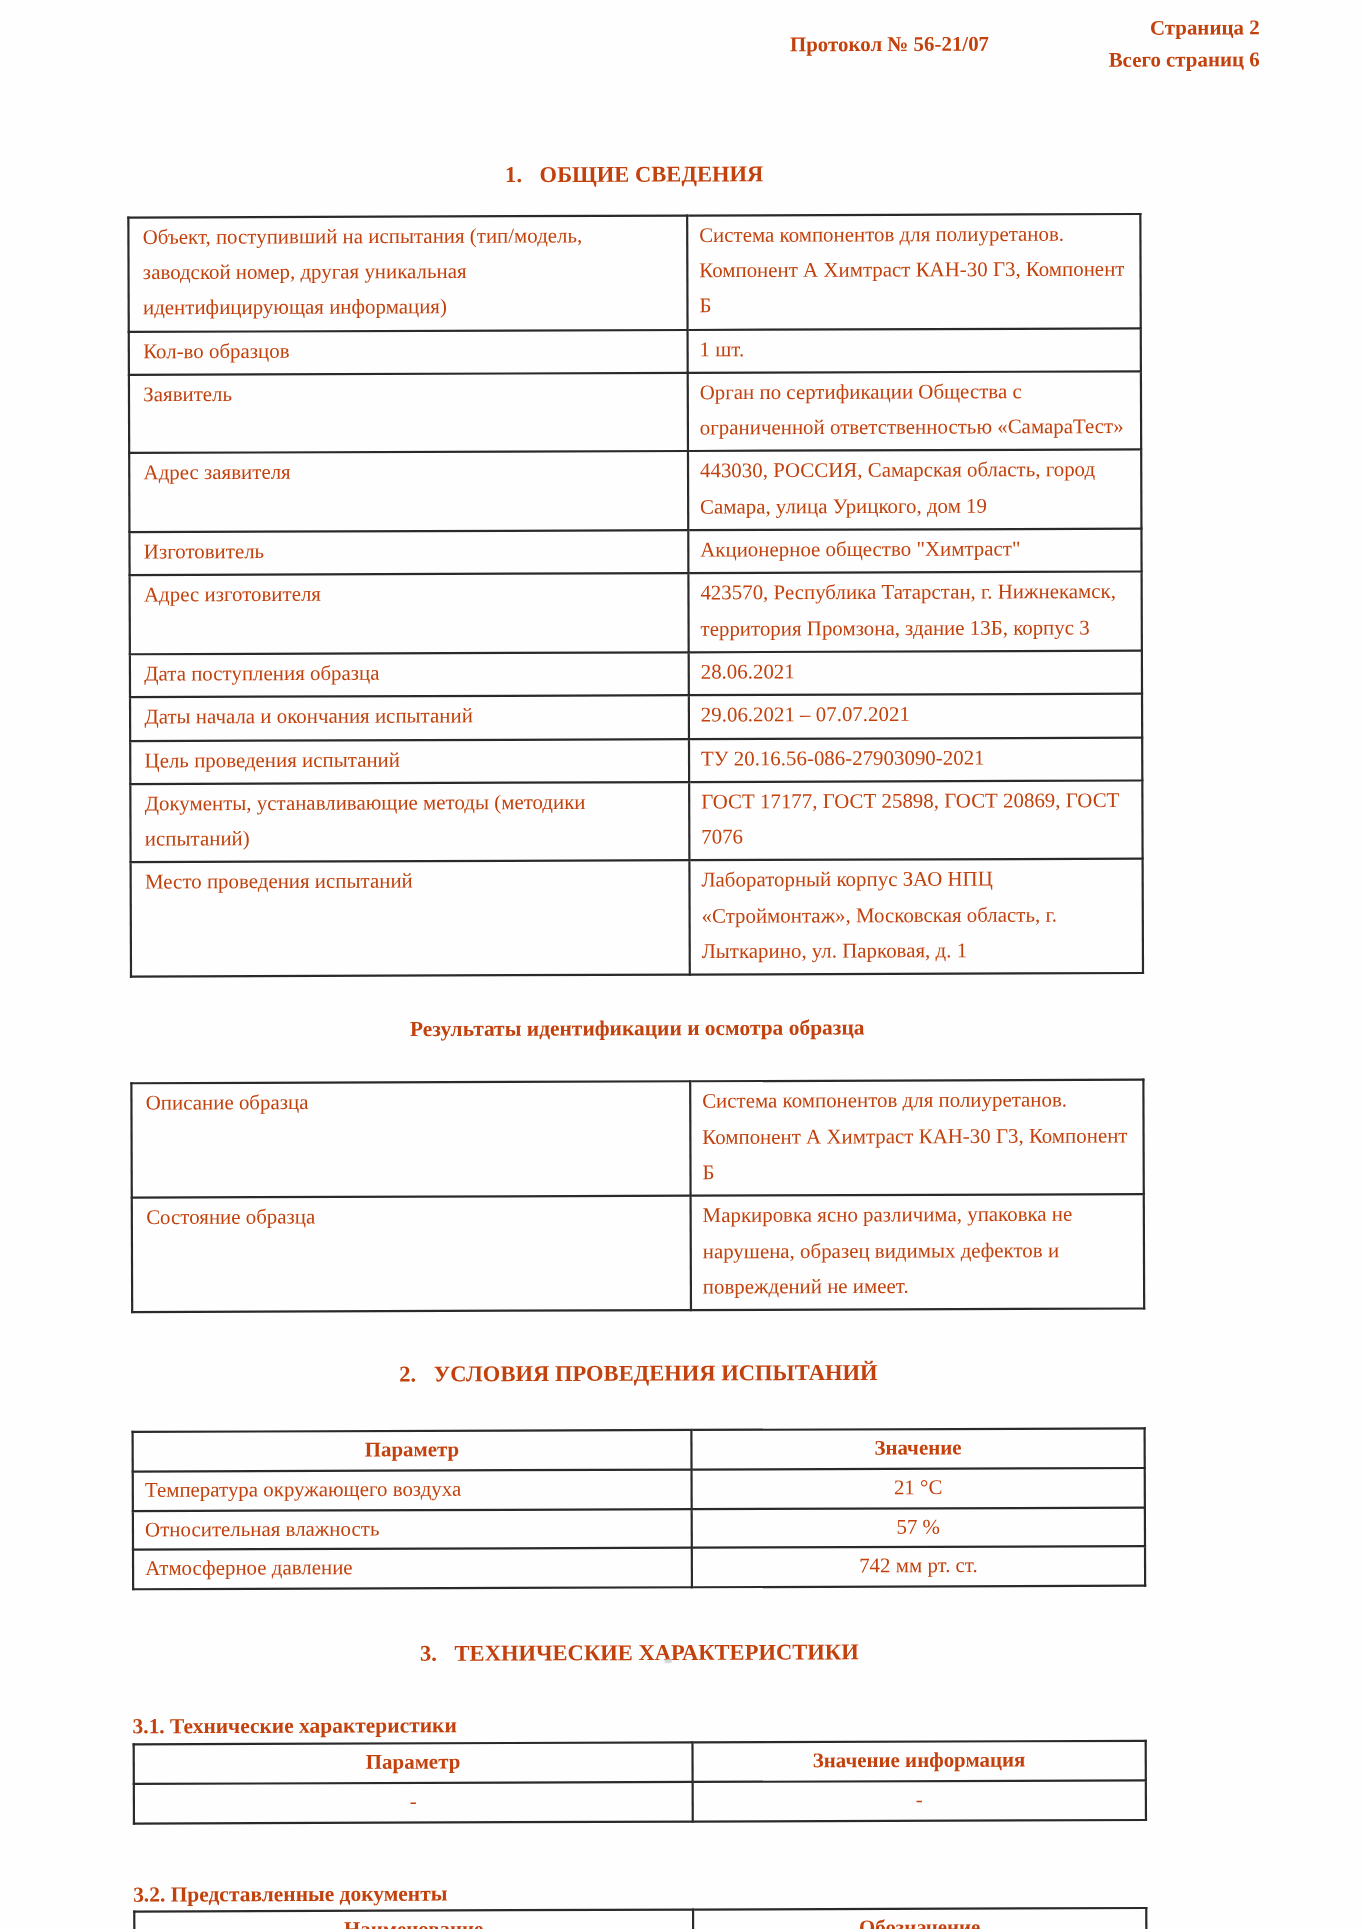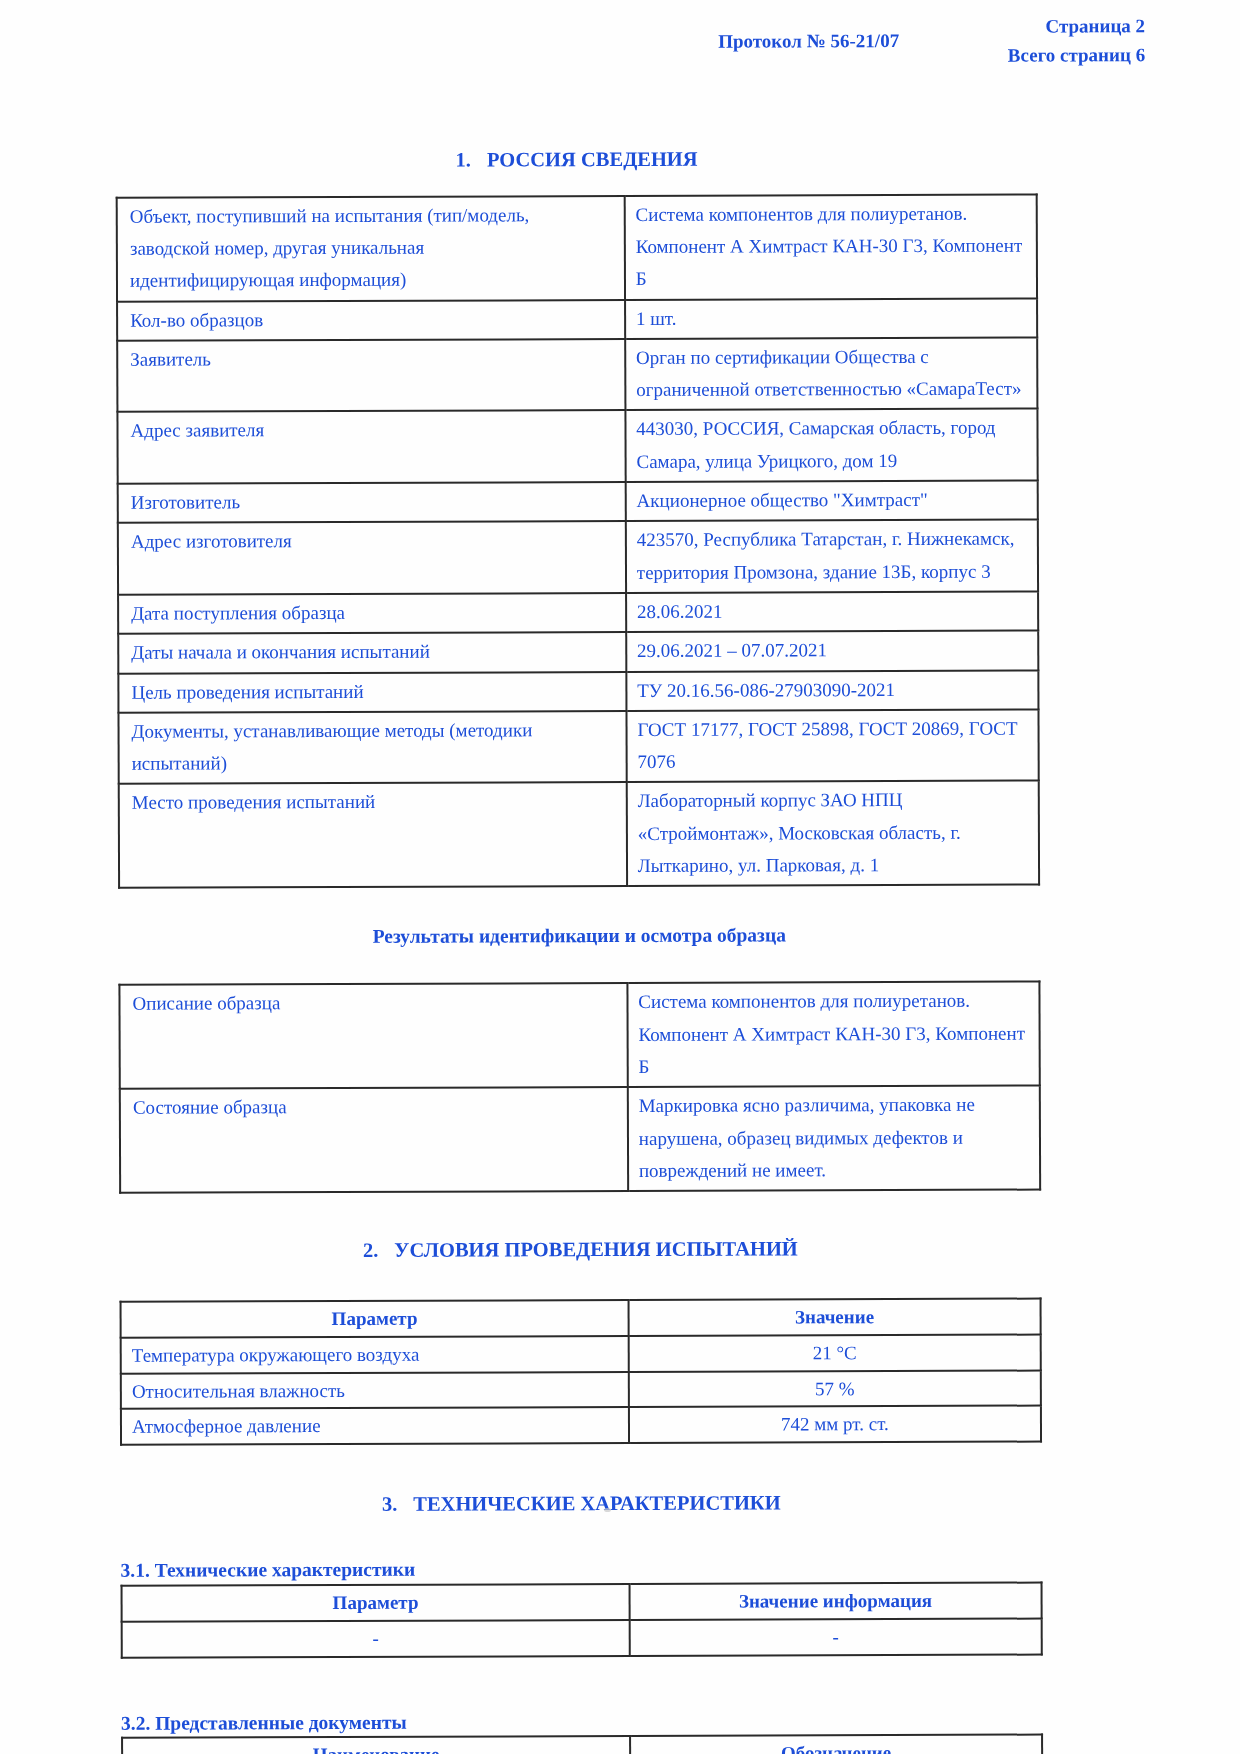--- a/index.html
+++ b/index.html
@@ -3,21 +3,21 @@
 <meta charset="utf-8">
 <title>Протокол № 56-21/07 — Страница 2</title>
 <style>
   html, body { margin: 0; padding: 0; background: #ffffff; }
   .sheet {
     position: relative;
     width: 1240px;
     height: 1754px;
     margin: 0 auto;
     background: #fefefe;
-    color: #1d4ed8;
+    color: #c2410c;
     font-family: "Liberation Serif", "DejaVu Serif", serif;
     font-size: 19px;
     line-height: 1.7;
     overflow: hidden;
   }
   .tilt { transform: rotate(-0.2deg); transform-origin: 50% 0; }
 
   
   .pg-header { position: relative; height: 86px; font-weight: bold; }
   .protocol-no { position: absolute; top: 26px; left: 718px; white-space: nowrap; }
@@ -76,21 +76,21 @@
 
     <header class="pg-header">
       <div class="protocol-no">Протокол № 56-21/07</div>
       <div class="page-info">
         <div>Страница 2</div>
         <div>Всего страниц 6</div>
       </div>
     </header>
 
     <h2 class="sec-title t1">
-      <span class="num">1.</span><span>РОССИЯ СВЕДЕНИЯ</span>
+      <span class="num">1.</span><span>ОБЩИЕ СВЕДЕНИЯ</span>
     </h2>
 
     <table class="doc kv">
       <colgroup>
           <col class="c1">
           <col class="c2">
         </colgroup>
       <tbody>
         <tr>
           <td class="lbl">Объект, поступивший на испытания (тип/модель, заводской номер, другая уникальная идентифицирующая информация)</td>

